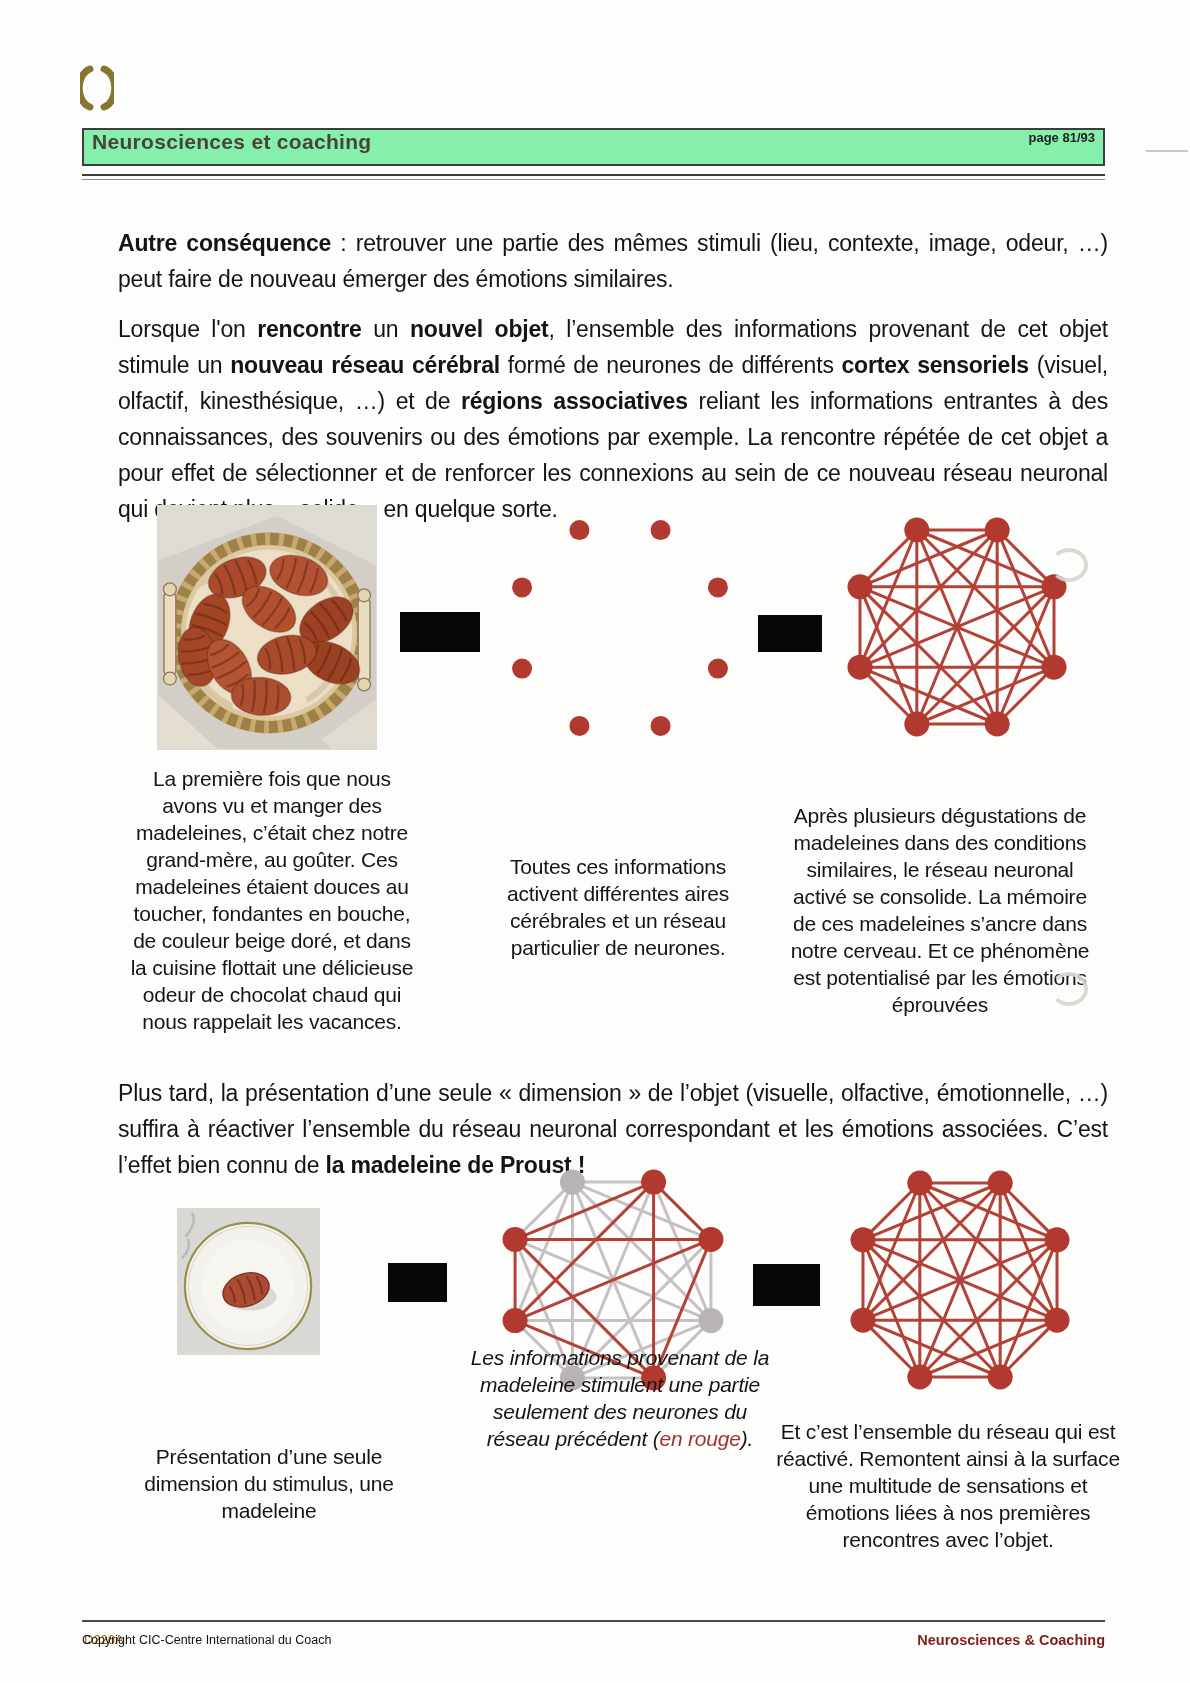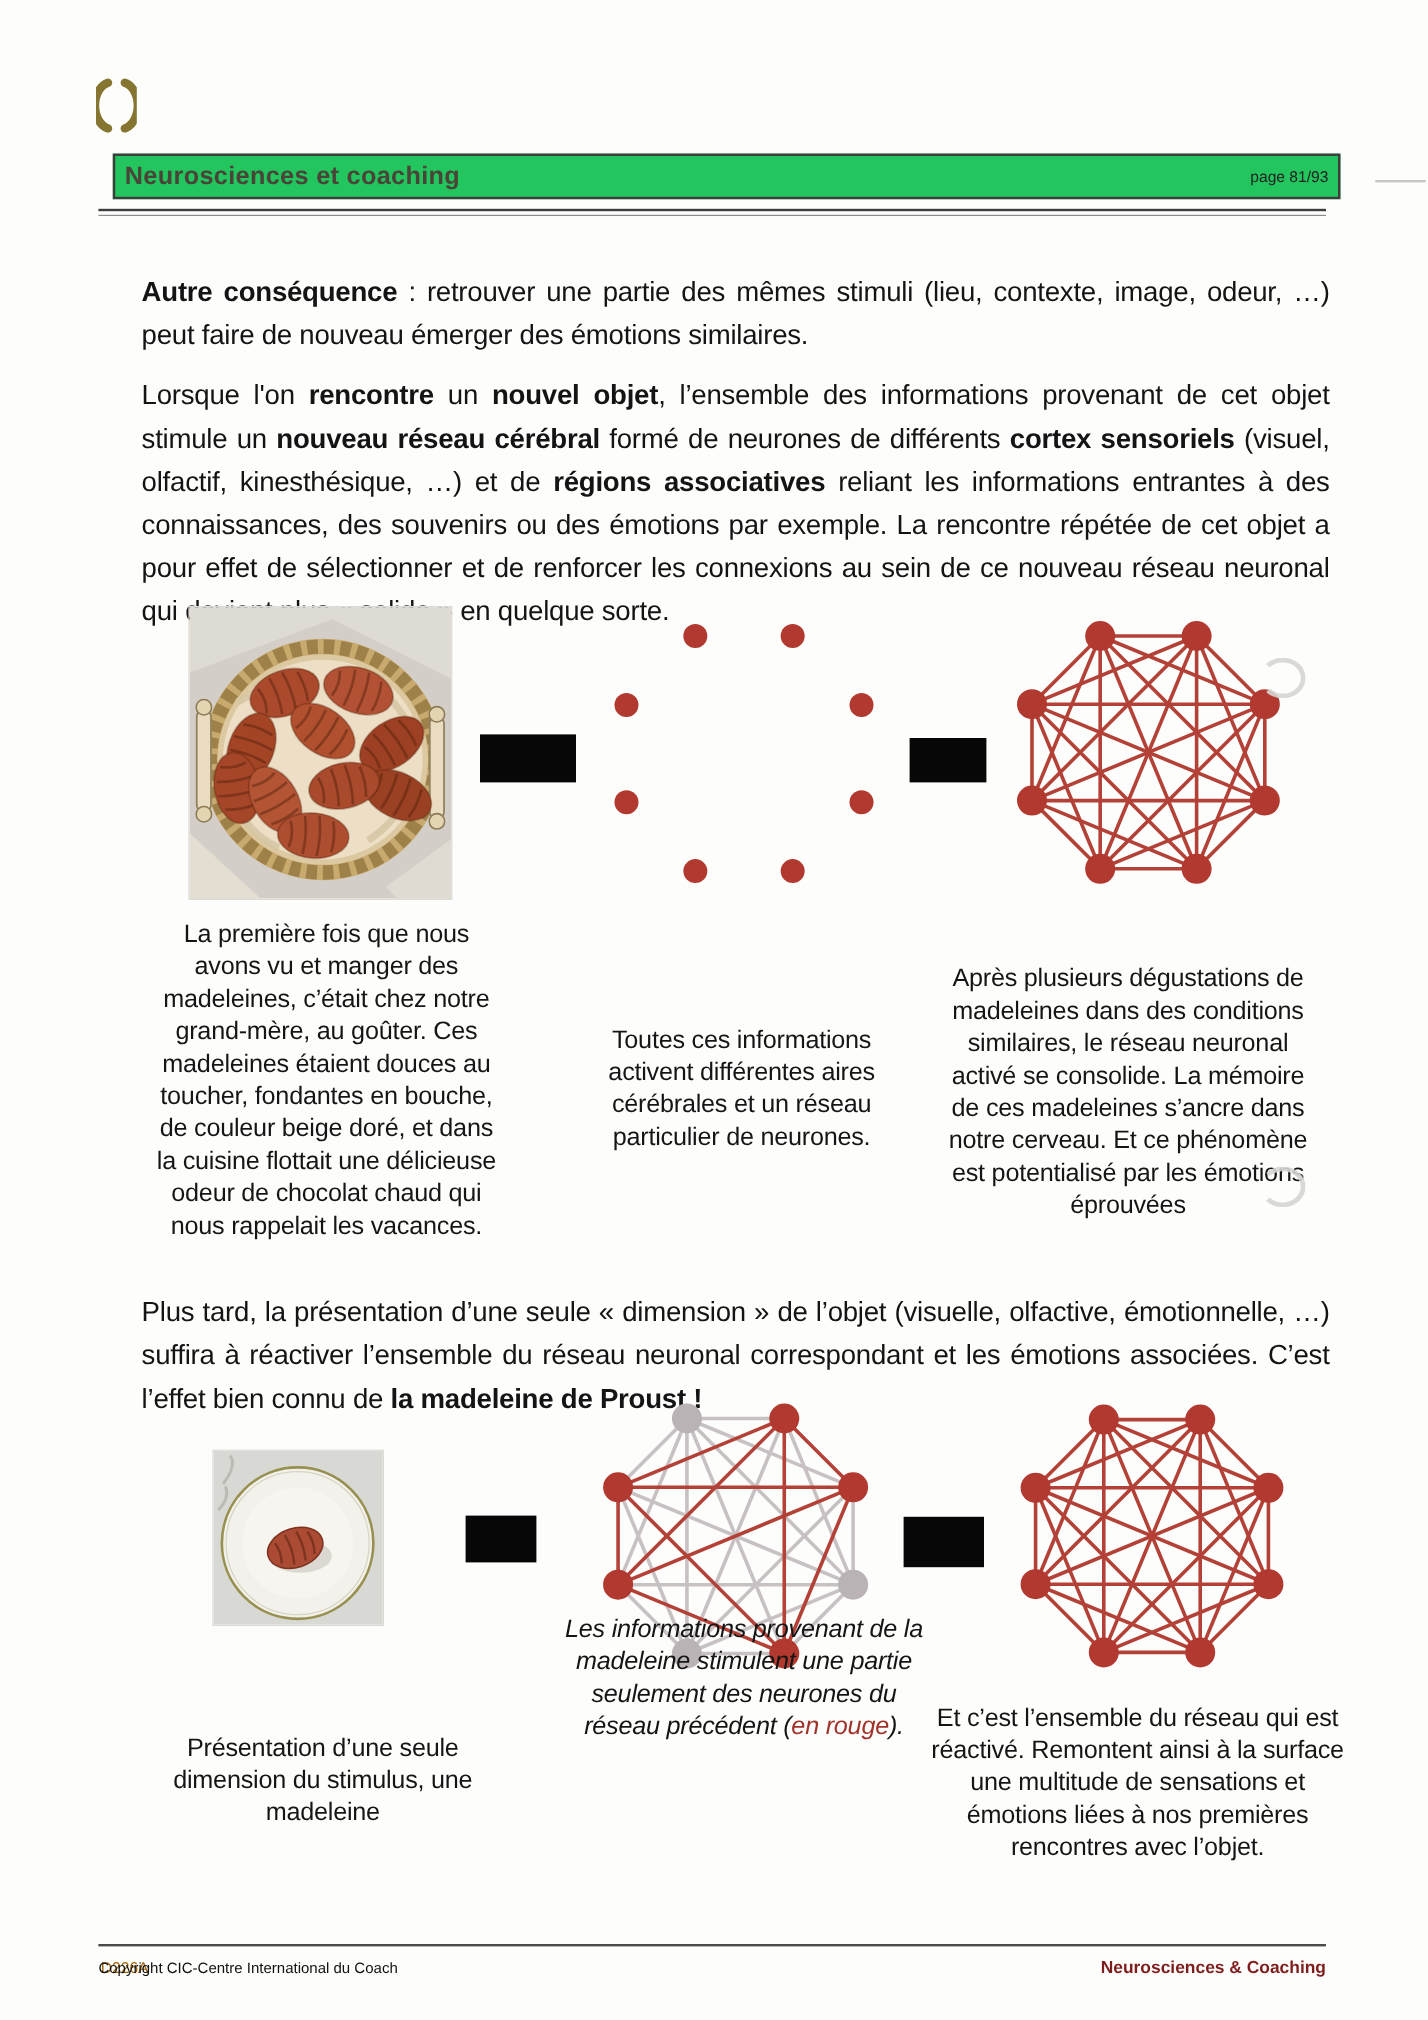--- a/index.html
+++ b/index.html
@@ -8,29 +8,28 @@
     background:#fdfdfb;
     font-family:"Liberation Sans", sans-serif;
     color:#161616;
     -webkit-font-smoothing:antialiased;
   }
   
   .logo-svg{position:absolute;left:80px;top:64px;width:34px;height:48px;}
   .header-box{
     position:absolute;left:82px;top:128px;width:1023px;height:38px;
     border:2px solid #3d3d3d;box-sizing:border-box;
-    display:flex;align-items:center;justify-content:space-between;
-    background:#22c55e;
-    margin-left:12px;
+    display:flex;justify-content:space-between;
+    background:#86efac;
   }
   .header-title{
     font-size:21px;font-weight:bold;color:#4a4438;
     padding-left:8px;letter-spacing:.3px;
   }
-  .header-page{font-size:13px;color:#222;padding-right:8px;}
+  .header-page{font-size:13px;color:#222;padding-right:8px;font-weight:bold;}
   .header-frag{position:absolute;left:1146px;top:150px;width:42px;height:2px;background:#c9c7c3;}
   .rule{
     position:absolute;left:82px;top:174px;width:1023px;height:3px;
     border-top:2px solid #3e3e3e;border-bottom:1px solid #8d8d8d;box-sizing:content-box;
   }
   
   .para{
     position:absolute;left:118px;width:990px;
     font-size:23px;line-height:36px;letter-spacing:-0.2px;
     text-align:justify;color:#141414;

